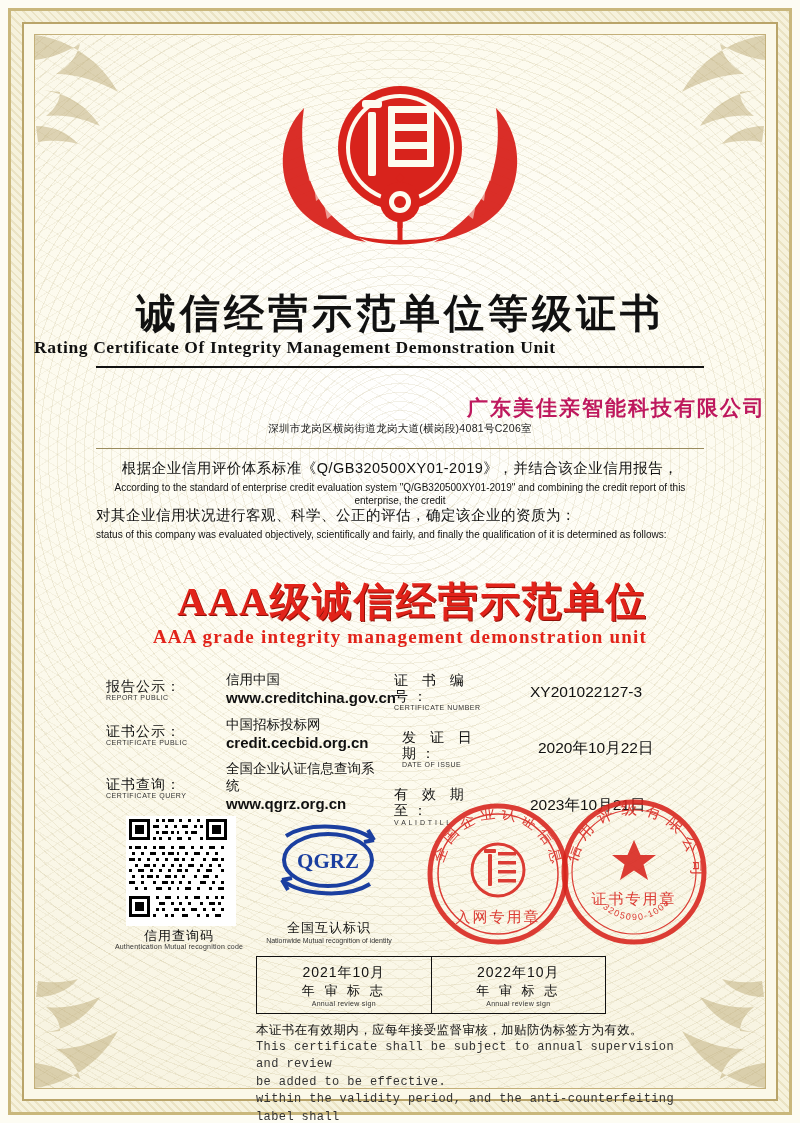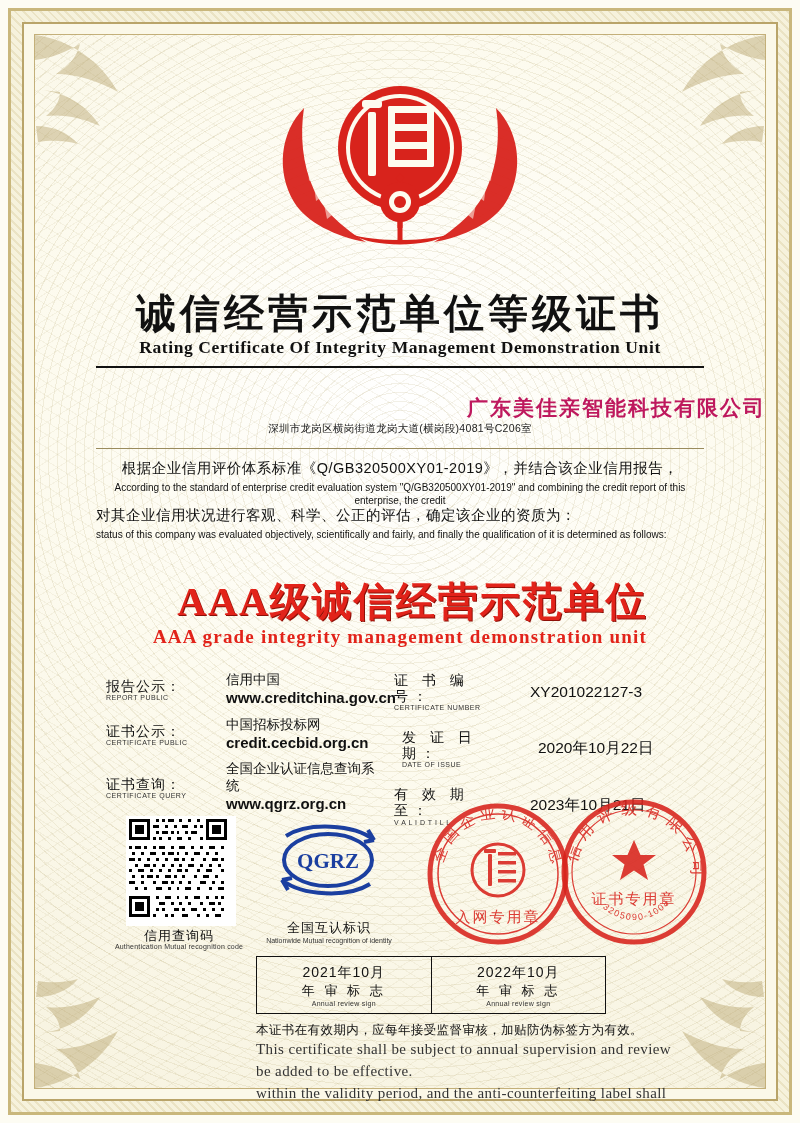--- a/index.html
+++ b/index.html
@@ -50,21 +50,21 @@
   .emblem{position:absolute;left:0;right:0;top:28px;display:flex;justify-content:center;}
   .emblem svg{display:block;}
 
   
   .title-cn{
     position:absolute;left:0;right:0;top:252px;text-align:center;
     font-family:"Liberation Serif",serif;font-weight:bold;
     font-size:40px;letter-spacing:4px;color:#111;
   }
   .title-en{
-    position:absolute;left:0;right:0;top:303px;text-align:center;
+    position:absolute;left:0;right:0;top:303px;
     font-family:"Liberation Serif",serif;font-weight:bold;
     font-size:17.5px;letter-spacing:.6px;color:#111;
   }
   .rule{
     position:absolute;left:62px;right:62px;top:332px;height:2px;background:#111;
   }
   .company{
     position:absolute;left:0;right:0;top:360px;text-align:right;
     font-size:21px;font-weight:bold;color:#be185d;letter-spacing:2px;
   }
@@ -127,21 +127,21 @@
   .rev{position:absolute;left:222px;top:922px;width:348px;height:56px;border:1.5px solid #111;display:flex;}
   .rev-cell{flex:1;display:flex;flex-direction:column;align-items:center;justify-content:center;}
   .rev-cell + .rev-cell{border-left:1.5px solid #111;}
   .rev-y{font-size:14px;color:#111;letter-spacing:1px;}
   .rev-cn{font-size:13px;color:#111;letter-spacing:3px;}
   .rev-en{font-size:7px;color:#333;letter-spacing:.3px;}
 
   
   .foot{position:absolute;left:222px;top:988px;width:420px;}
   .foot-cn{font-size:12.5px;color:#111;letter-spacing:.4px;}
-  .foot-en{font-size:15px;color:#333;letter-spacing:.4px;line-height:1.45;font-family:Liberation Serif, serif;}
+  .foot-en{font-size:12px;color:#333;letter-spacing:.4px;line-height:1.45;font-family:Liberation Mono, monospace;}
 </style>
 </head>
 <body>
 
 <div class="cert">
   <div class="frame-outer"></div>
   <div class="frame-mid"></div>
   <div class="frame-in"></div>
   <div class="guilloche"></div>
 

